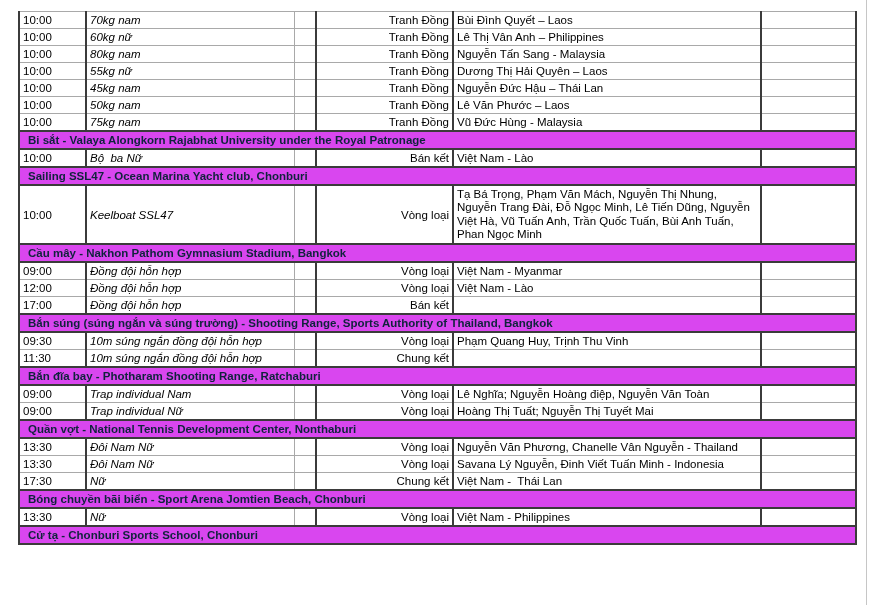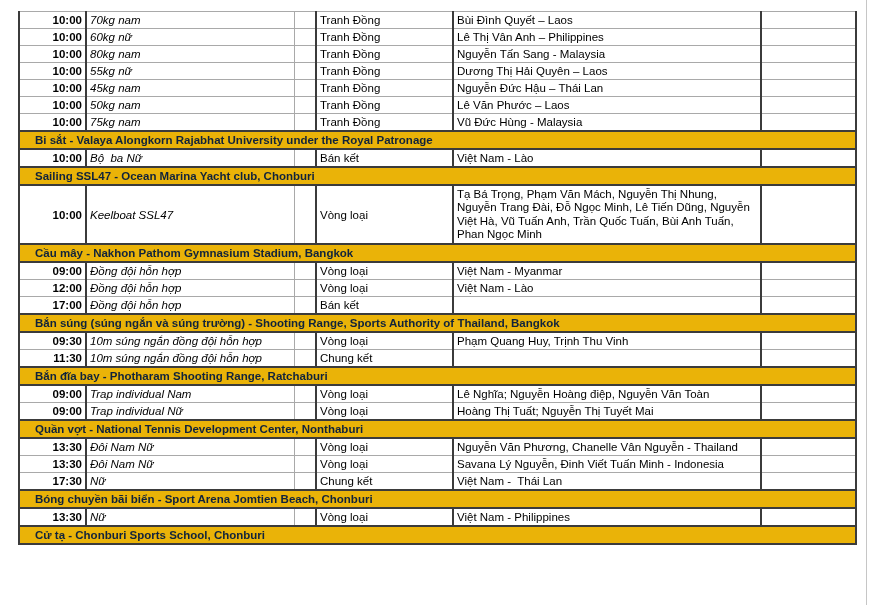--- a/index.html
+++ b/index.html
@@ -2,29 +2,29 @@
 <html><head>
 <meta charset="utf-8">
 <style>
   html,body{margin:0;padding:0;background:#ffffff;}
   .page{position:relative;width:872px;height:605px;background:#ffffff;overflow:hidden;
         font-family:"Liberation Sans",sans-serif;}
   table.sched{position:absolute;left:18px;top:11px;width:837px;border-collapse:collapse;
         table-layout:fixed;}
   td{border:1px solid #a9a9a9;height:16px;padding:0 3px;font-size:11.5px;color:#000;
      overflow:hidden;vertical-align:middle;line-height:14px;}
-  .c-time{text-align:right;border-left:2px solid #3b3b3b;border-right:2px solid #3b3b3b;white-space:pre;font-weight:bold;}
+  .c-time{text-align:left;border-left:2px solid #3b3b3b;border-right:2px solid #3b3b3b;white-space:pre;}
   .c-event{white-space:pre;font-style:italic;}
-  .c-round{text-align:left;border-left:2px solid #3b3b3b;border-right:2px solid #3b3b3b;white-space:pre;}
+  .c-round{text-align:right;border-left:2px solid #3b3b3b;border-right:2px solid #3b3b3b;white-space:pre;}
   .c-part{white-space:pre;border-right:2px solid #3b3b3b;}
   .c-notes{border-right:2px solid #3b3b3b;}
   tr.tall td{height:57px;}
   tr.tall .c-part{white-space:pre-wrap;line-height:13.5px;}
-  tr.section td{background:#eab308;font-weight:bold;color:#10233c;
-      border:2px solid #3b3b3b;white-space:pre;padding-left:15px;}
+  tr.section td{background:#d946ef;font-weight:bold;color:#10233c;
+      border:2px solid #3b3b3b;white-space:pre;padding-left:8px;}
   .page-edge{position:absolute;left:866px;top:0;width:1px;height:605px;background:#c6c6c6;}
 </style>
 </head>
 <body>
 
 <div class="page">
   <table class="sched">
     <colgroup>
       <col style="width:67px">
         <col style="width:208px">

